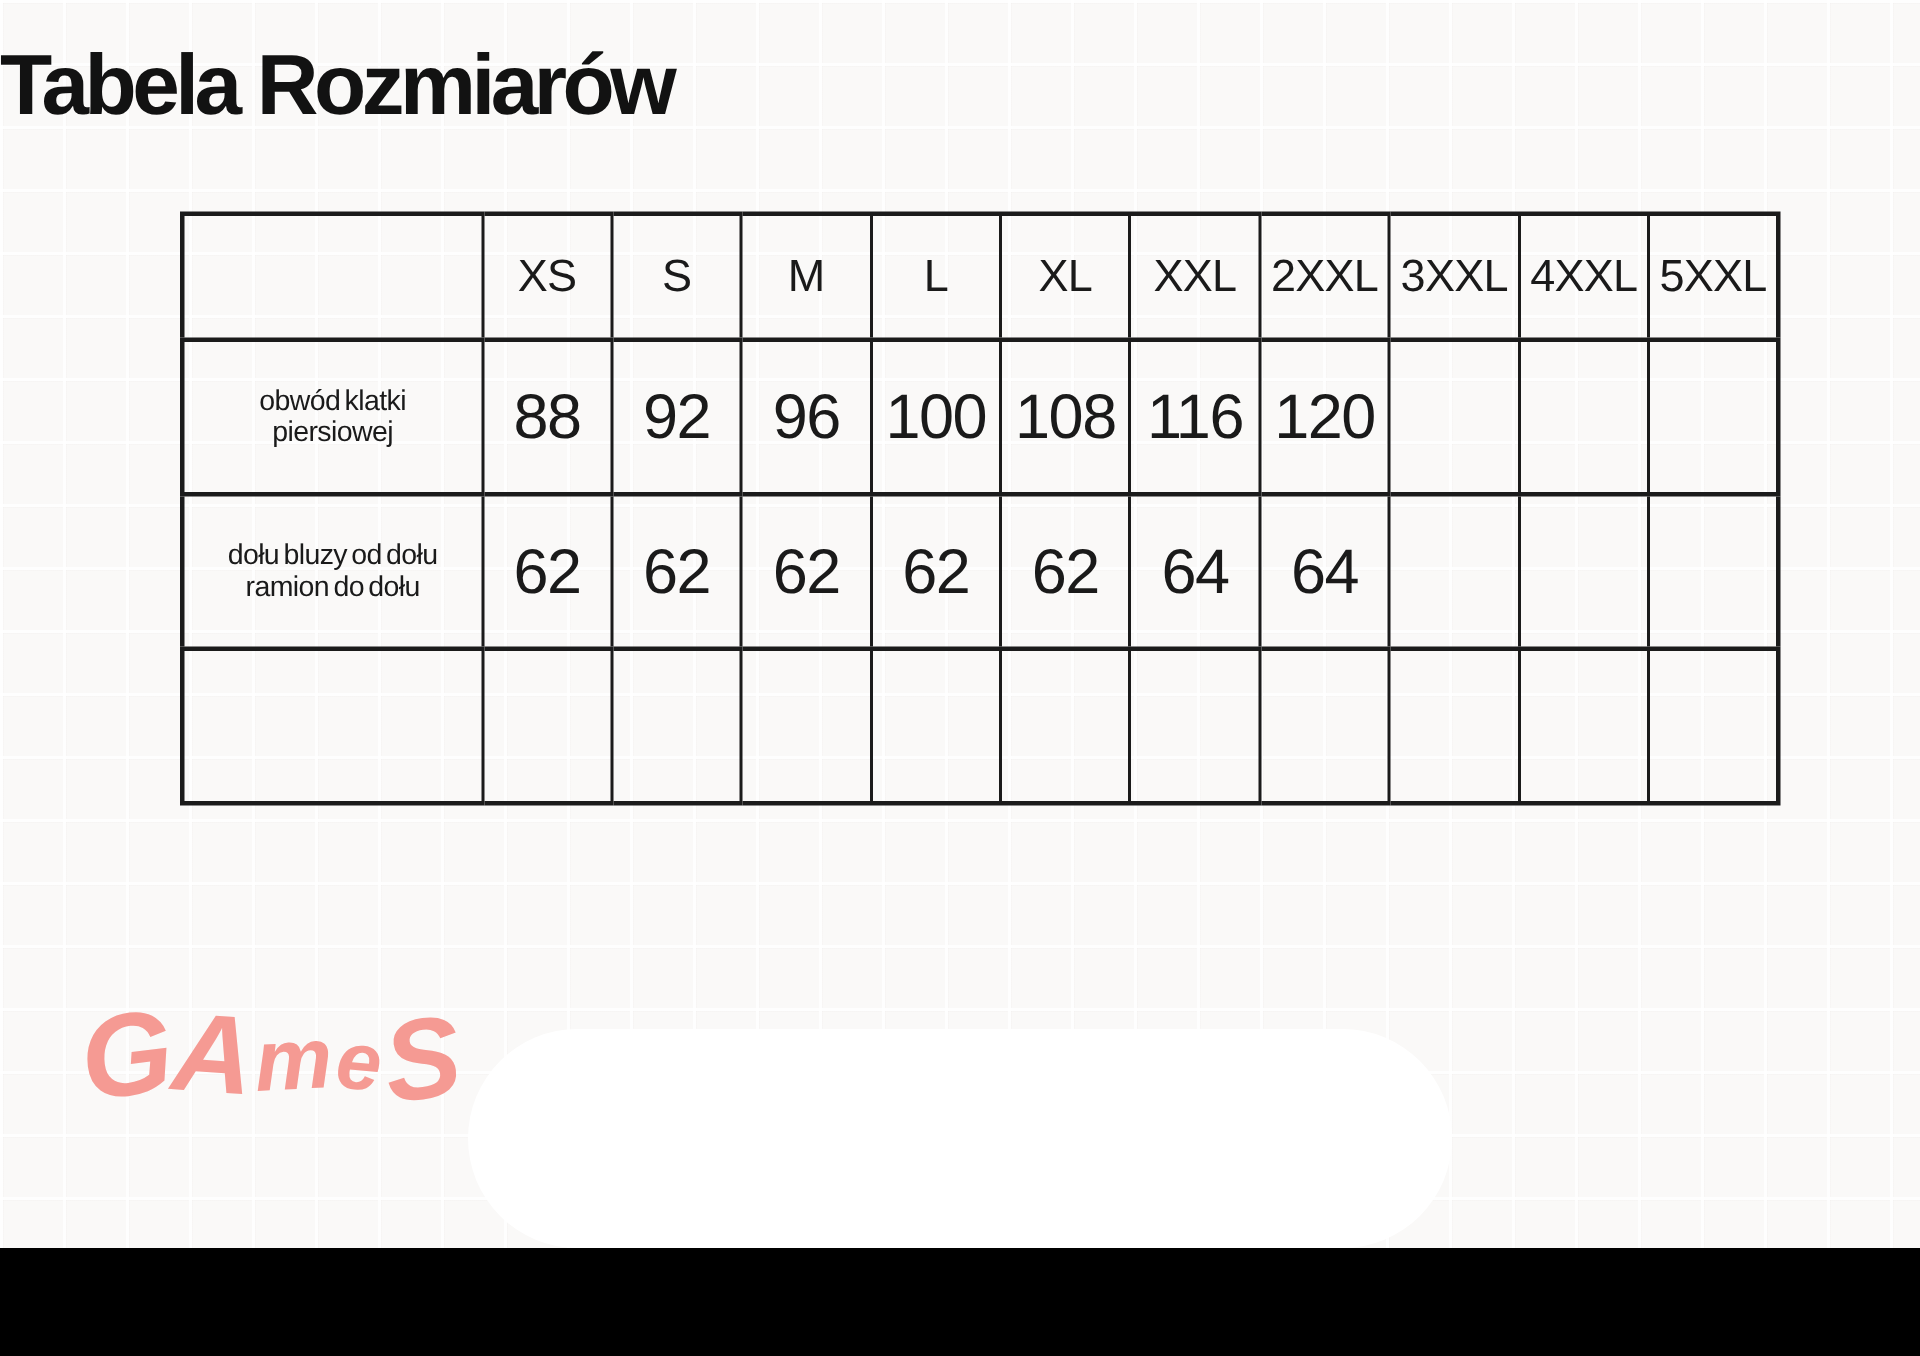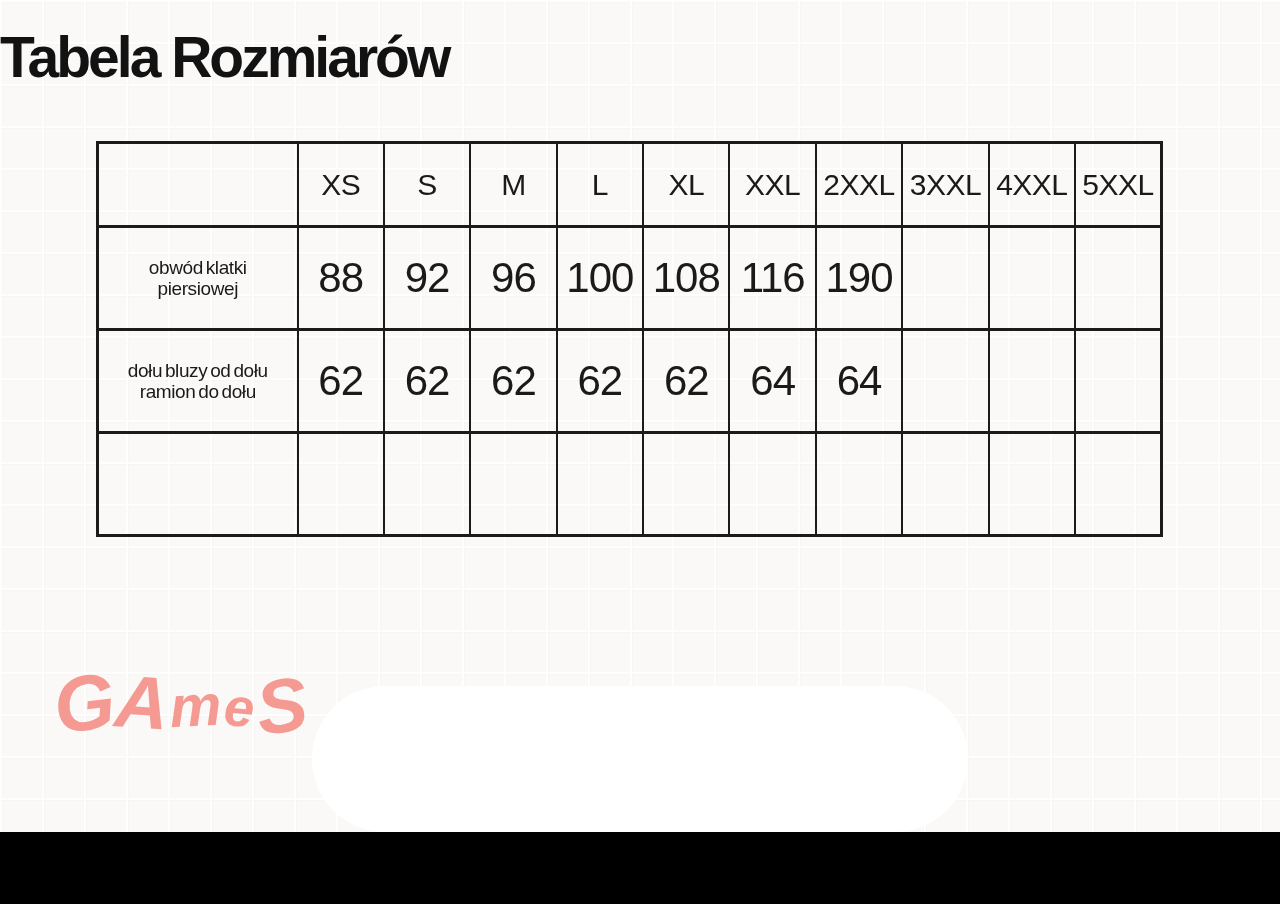--- a/index.html
+++ b/index.html
@@ -28,21 +28,21 @@
     width: 100%;
     text-align: left;
     font-size: 57px;
     font-weight: bold;
     letter-spacing: -3px;
     color: #121212;
     margin: 0;
   }
   .size-table {
     position: absolute;
-    left: 96px;
+    left: 120px;
     top: 141px;
     width: 1064px;
     border-collapse: collapse;
     table-layout: fixed;
     background: transparent;
     border: 3px solid #1b1b1b;
   }
   .size-table td, .size-table th {
     border-left: 2px solid #1b1b1b;
     border-right: 2px solid #1b1b1b;
@@ -148,21 +148,21 @@
       </tr>
 
       <tr class="data-row">
         <td class="row-label"><span>obwód klatki piersiowej</span></td>
         <td class="val">88</td>
         <td class="val">92</td>
         <td class="val">96</td>
         <td class="val">100</td>
         <td class="val">108</td>
         <td class="val">116</td>
-        <td class="val">190</td>
+        <td class="val">120</td>
         <td class="val"></td>
         <td class="val"></td>
         <td class="val"></td>
       </tr>
 
 
 
       <tr class="data-row">
         <td class="row-label"><span>dołu bluzy od dołu ramion do dołu</span></td>
         <td class="val">62</td>

